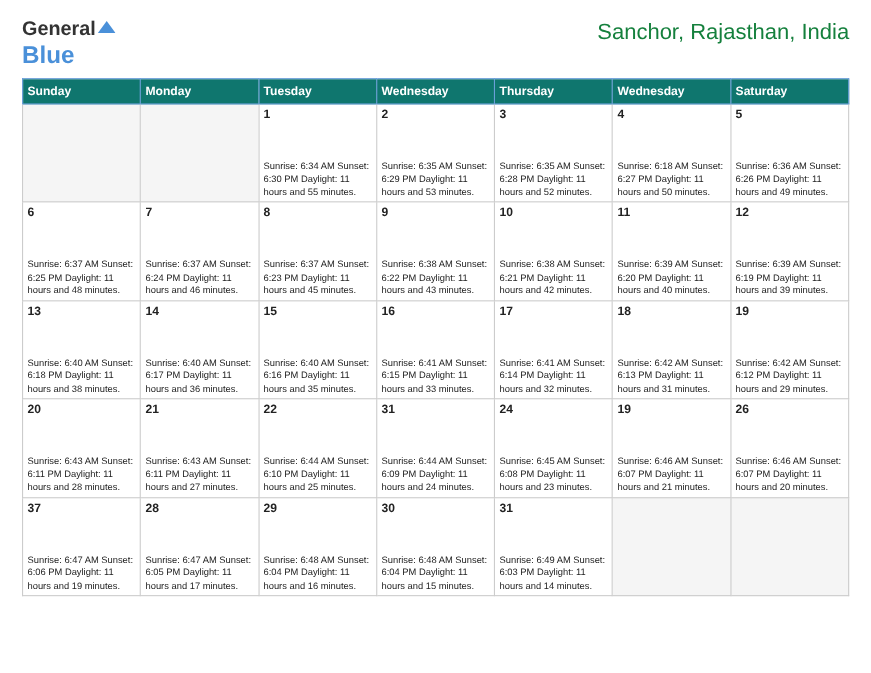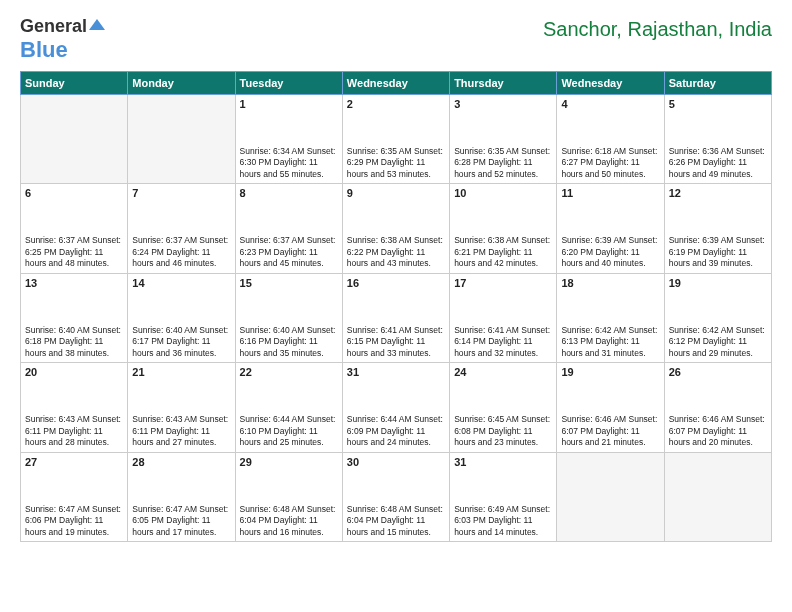--- a/index.html
+++ b/index.html
@@ -279,21 +279,21 @@
           </td>
           <td>
             <div class="day-number">26</div>
             <div class="cell-text">Sunrise: 6:46 AM
 Sunset: 6:07 PM
 Daylight: 11 hours and 20 minutes.</div>
           </td>
         </tr>
         <tr>
           <td>
-            <div class="day-number">27</div>
+            <div class="day-number">37</div>
             <div class="cell-text">Sunrise: 6:47 AM
 Sunset: 6:06 PM
 Daylight: 11 hours and 19 minutes.</div>
           </td>
           <td>
             <div class="day-number">28</div>
             <div class="cell-text">Sunrise: 6:47 AM
 Sunset: 6:05 PM
 Daylight: 11 hours and 17 minutes.</div>
           </td>

